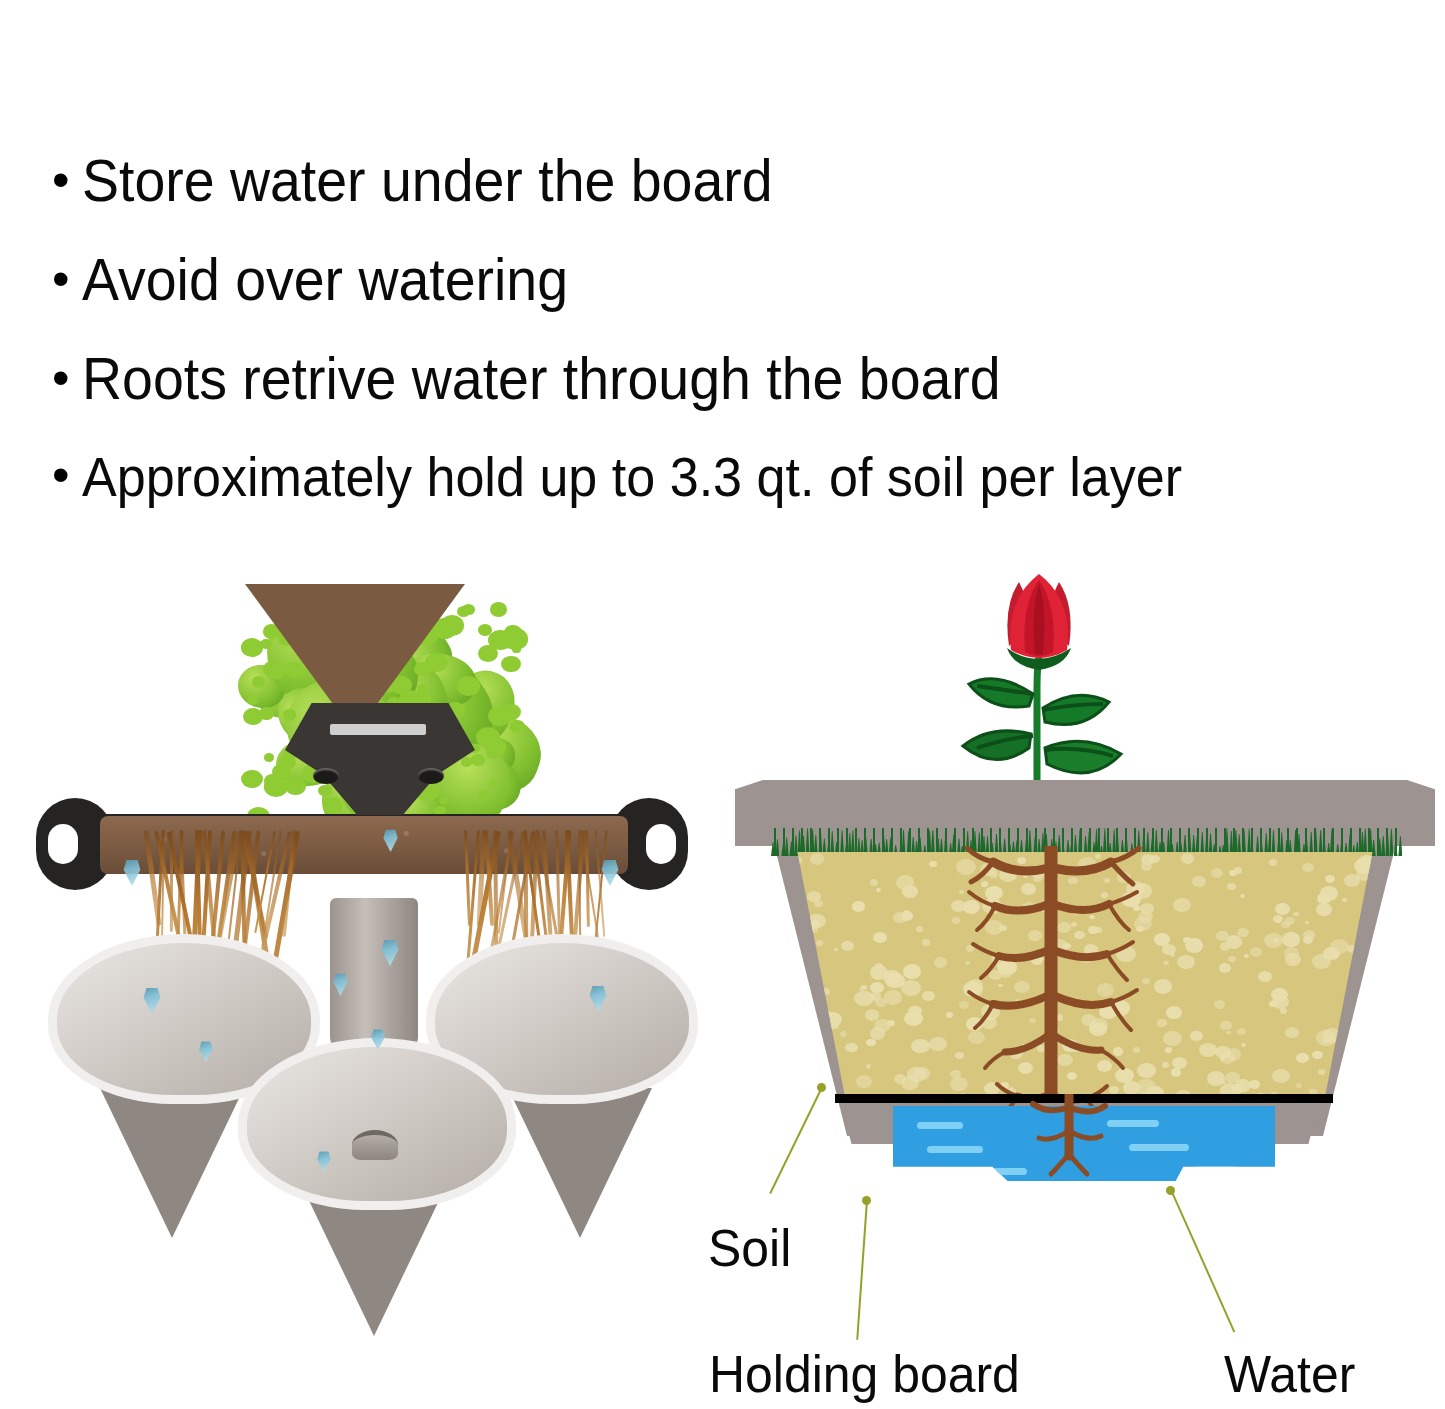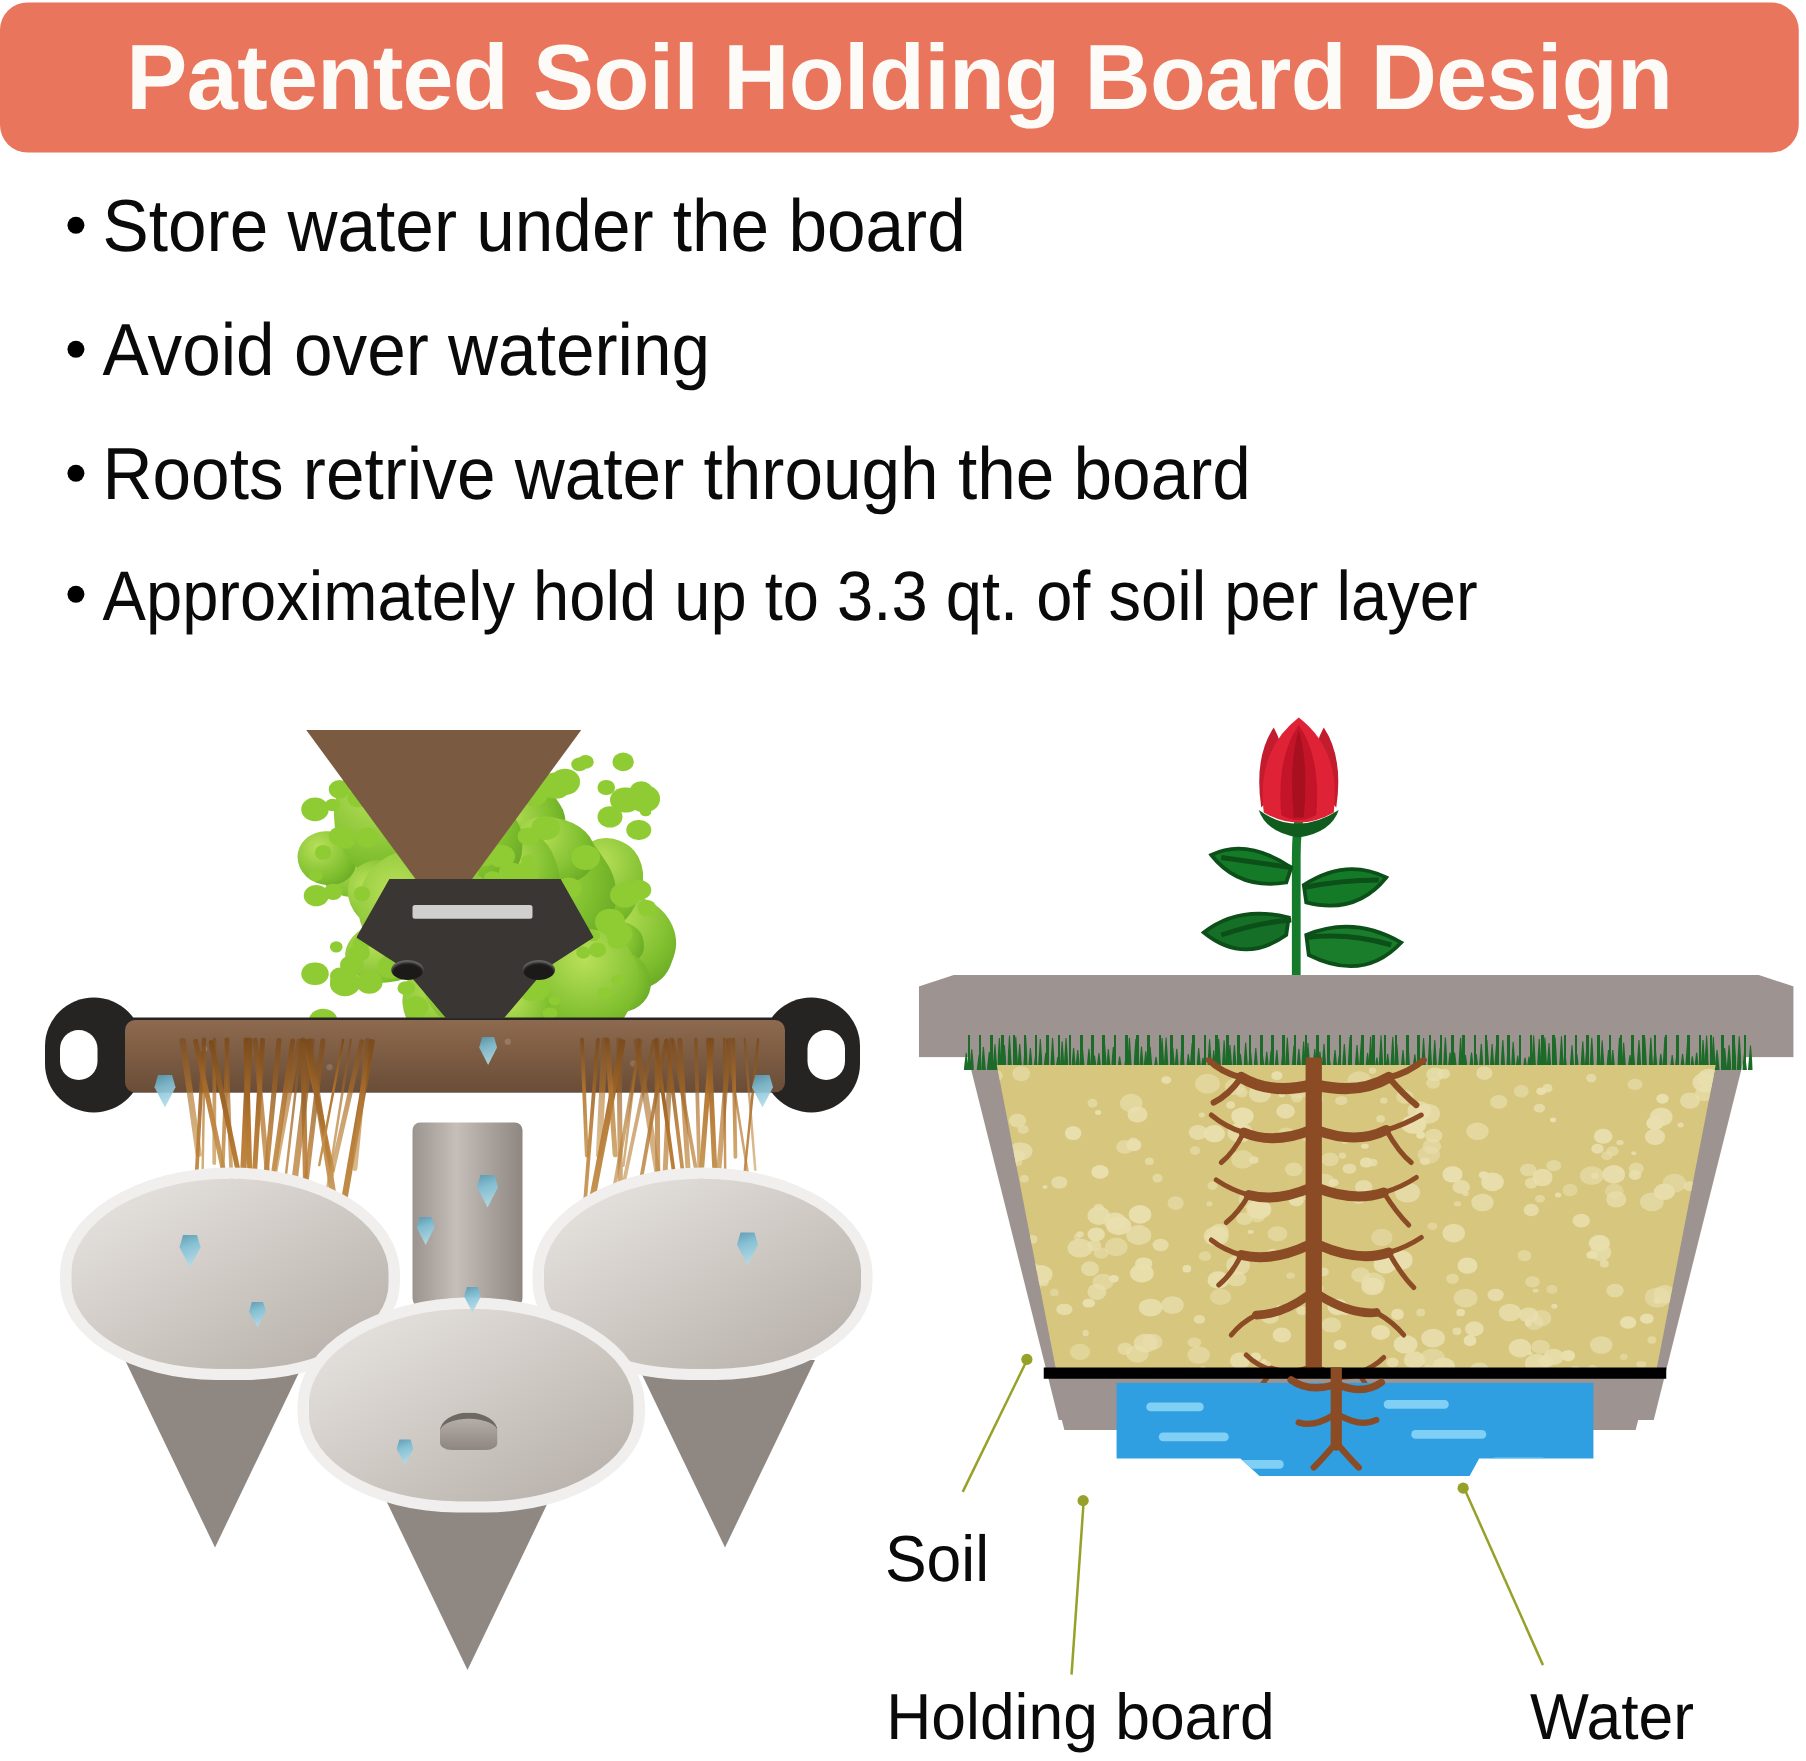--- a/index.html
+++ b/index.html
@@ -252,23 +252,20 @@
   }
   .lbl-soil    { left: 708px; top: 1222px; }
   .lbl-holding { left: 709px; top: 1348px; }
   .lbl-water   { left: 1224px; top: 1348px; }
 </style>
 </head>
 <body>
 
 <div id="page">
 
-  <div class="banner">
-    <div class="banner-title">Patented Soil Holding Board Design</div>
-  </div>
 
   <div class="bullets">
     <div class="bullet-row">
       <span class="bullet-dot">•</span>
       <span class="bullet-text">Store water under the board</span>
     </div>
     <div class="bullet-row">
       <span class="bullet-dot">•</span>
       <span class="bullet-text">Avoid over watering</span>
     </div>

